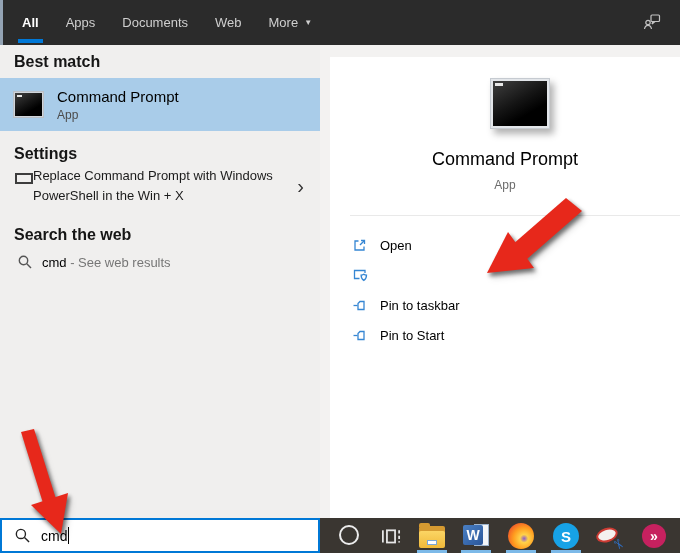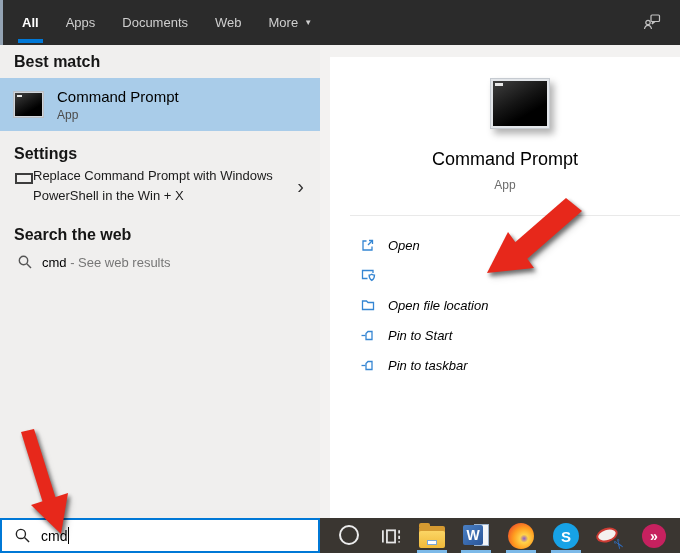--- a/index.html
+++ b/index.html
@@ -97,21 +97,21 @@
     background:#e3e6ea; padding:3px; box-shadow:0 0 0 1px #c6cbd1 inset, 4px 5px 7px rgba(0,0,0,.30);
   }
   .cmd-icon-lg .scr::before { width:8px; height:3px; }
   .rp-title { position:absolute; left:0; top:92px; width:100%; text-align:center;
     font-size:18px; color:#000; }
   .rp-sub { position:absolute; left:0; top:121px; width:100%; text-align:center;
     font-size:12px; color:#6b6b6b; }
   .rp-sep { position:absolute; left:20px; top:158px; width:330px; height:1px; background:#e9e9e9; }
   .actions { position:absolute; left:0; top:173px; width:100%; }
   .action-row {
-    height:30px; display:flex; align-items:center; padding-left:30px; cursor:default;font-style:italic;
+    height:30px; display:flex; align-items:center; padding-left:22px; cursor:default;
   }
   .action-row svg { flex:none; }
   .action-label { margin-left:12px; font-size:13px; color:#000; }
 
   
   .search-box {
     position:absolute; left:0; top:518px; width:320px; height:35px;
     background:#fff; border:2px solid #0078d6; display:flex; align-items:center;
   }
   .search-box svg { margin-left:12px; }
@@ -248,41 +248,35 @@
         <span class="action-label">Open</span>
       </div>
 
       <div class="action-row">
         <svg width="16" height="16" viewBox="0 0 16 16" fill="none" stroke="#3586d3" stroke-width="1.3">
           <path d="M13 6 V3.5 H2.5 V11.5 H7.5"></path>
           <path d="M11.8 7.3 C12.6 7.9 13.5 8.1 14.5 8.1 C14.5 10.6 13.7 12.4 11.8 13.4 C9.9 12.4 9.1 10.6 9.1 8.1 C10.1 8.1 11 7.9 11.8 7.3 Z"></path>
         </svg>
       </div>
 
+
       <div class="action-row">
         <svg width="16" height="16" viewBox="0 0 16 16" fill="none" stroke="#3586d3" stroke-width="1.3">
-          <path d="M2.5 4 H6.5 L8 5.5 H13.5 V12.5 H2.5 Z"></path>
+          <path d="M1.5 8.5 H5.5"></path>
+            <path d="M6 6.5 L8 4.5 H12 V12.5 H6 Z"></path>
         </svg>
-        <span class="action-label">Open file location</span>
+        <span class="action-label">Pin to taskbar</span>
       </div>
 
       <div class="action-row">
         <svg width="16" height="16" viewBox="0 0 16 16" fill="none" stroke="#3586d3" stroke-width="1.3">
           <path d="M1.5 8.5 H5.5"></path>
             <path d="M6 6.5 L8 4.5 H12 V12.5 H6 Z"></path>
         </svg>
         <span class="action-label">Pin to Start</span>
-      </div>
-
-      <div class="action-row">
-        <svg width="16" height="16" viewBox="0 0 16 16" fill="none" stroke="#3586d3" stroke-width="1.3">
-          <path d="M1.5 8.5 H5.5"></path>
-            <path d="M6 6.5 L8 4.5 H12 V12.5 H6 Z"></path>
-        </svg>
-        <span class="action-label">Pin to taskbar</span>
       </div>
 
     </div>
   </div>
 </div>
 
 <div class="search-box">
   <svg width="17" height="17" viewBox="0 0 16 16" fill="none" stroke="#222" stroke-width="1.3">
     <circle cx="6.5" cy="6.5" r="4.3"></circle>
       <path d="M9.9 9.9 L14.2 14.2"></path>

